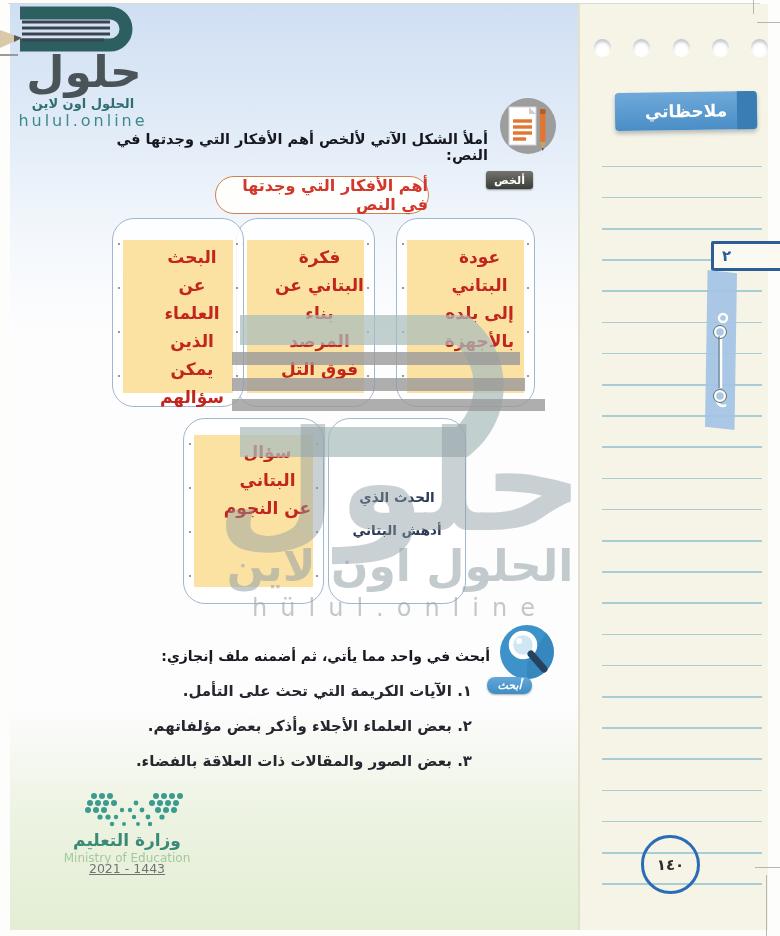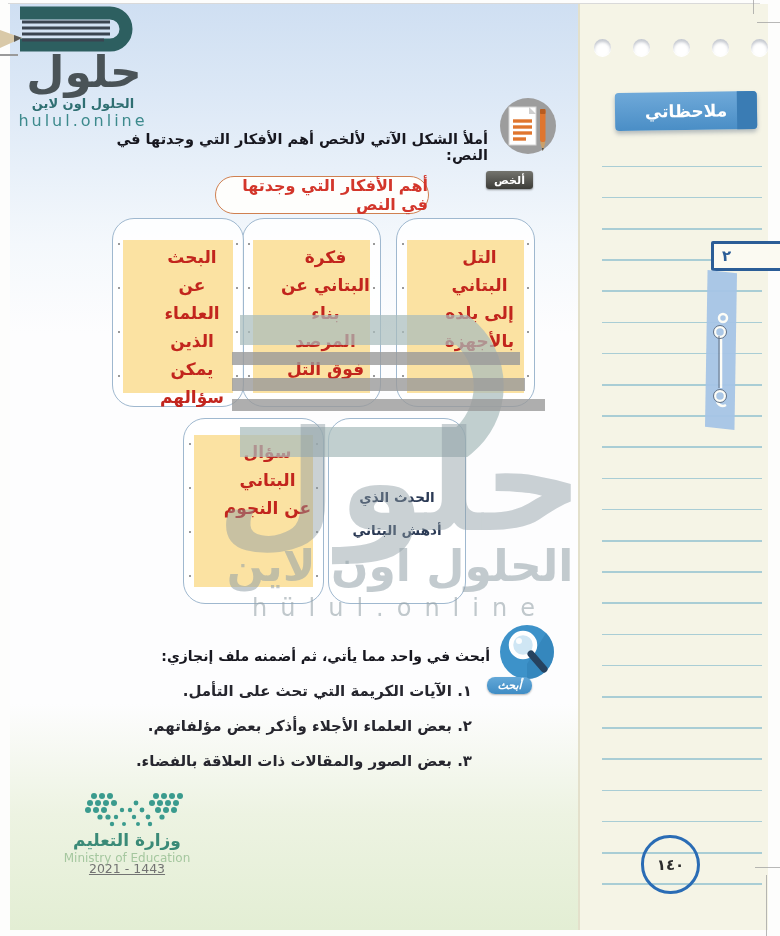--- a/index.html
+++ b/index.html
@@ -127,27 +127,27 @@
 
   <div class="abs oval">
     <span>أهم الأفكار التي وجدتها في النص</span>
   </div>
 
   <div class="abs fbox" style="left:396px;top:218px;width:137px;height:187px;">
     <div class="guide-l"></div>
     <div class="guide-r"></div>
     <div class="hl">
       <div class="redtext">
-        <div>التل البتاني</div>
+        <div>عودة البتاني</div>
         <div>إلى بلده</div>
         <div>بالأجهزة</div>
       </div>
     </div>
   </div>
-  <div class="abs fbox" style="left:242px;top:218px;width:137px;height:187px;">
+  <div class="abs fbox" style="left:236px;top:218px;width:137px;height:187px;">
     <div class="guide-l"></div>
     <div class="guide-r"></div>
     <div class="hl">
       <div class="redtext">
         <div>فكرة البتاني عن</div>
         <div>بناء المرصد</div>
         <div>فوق التل</div>
       </div>
     </div>
   </div>

